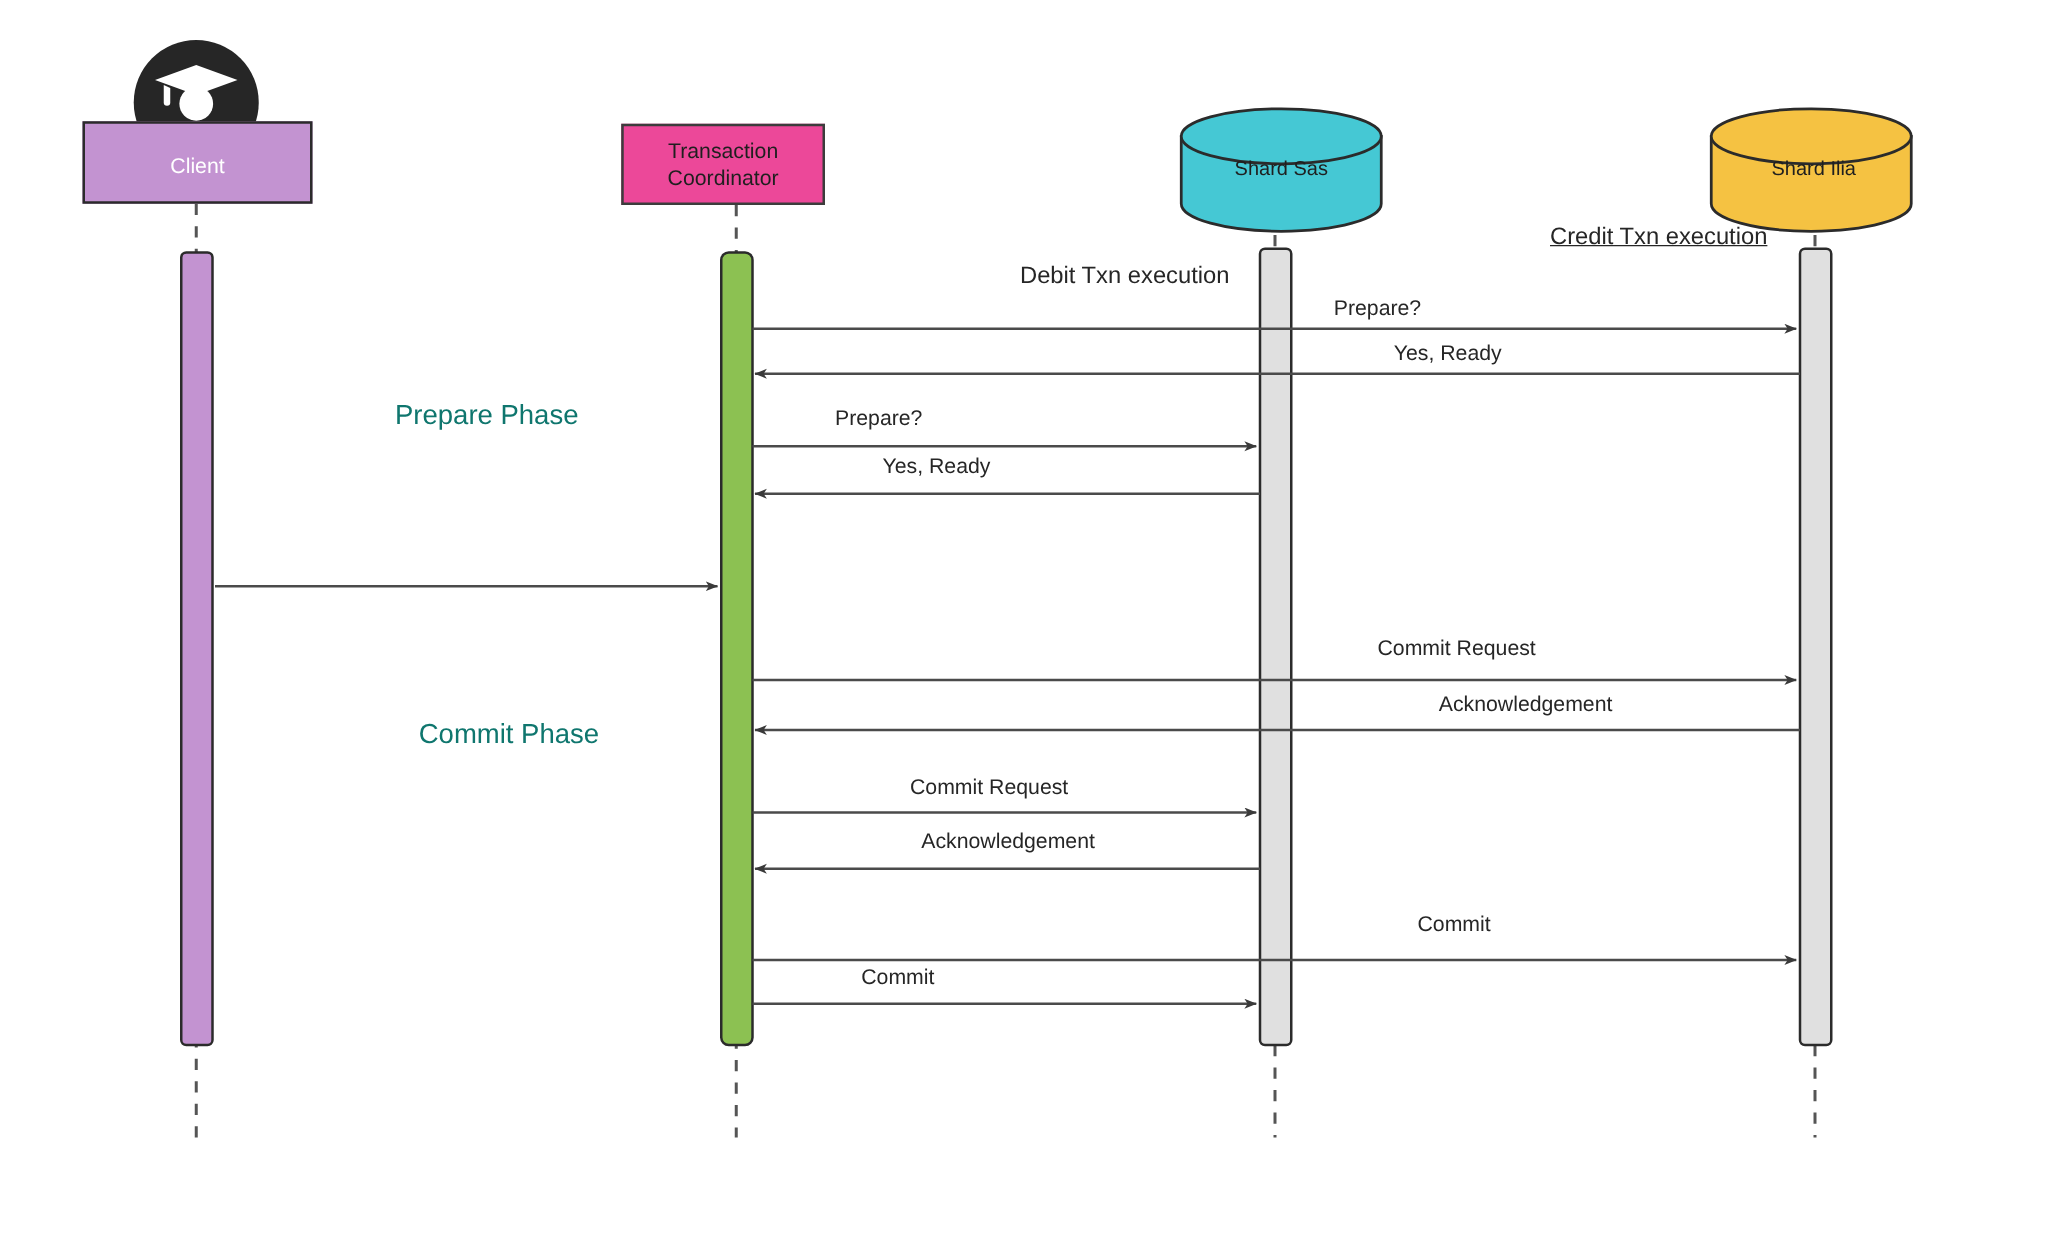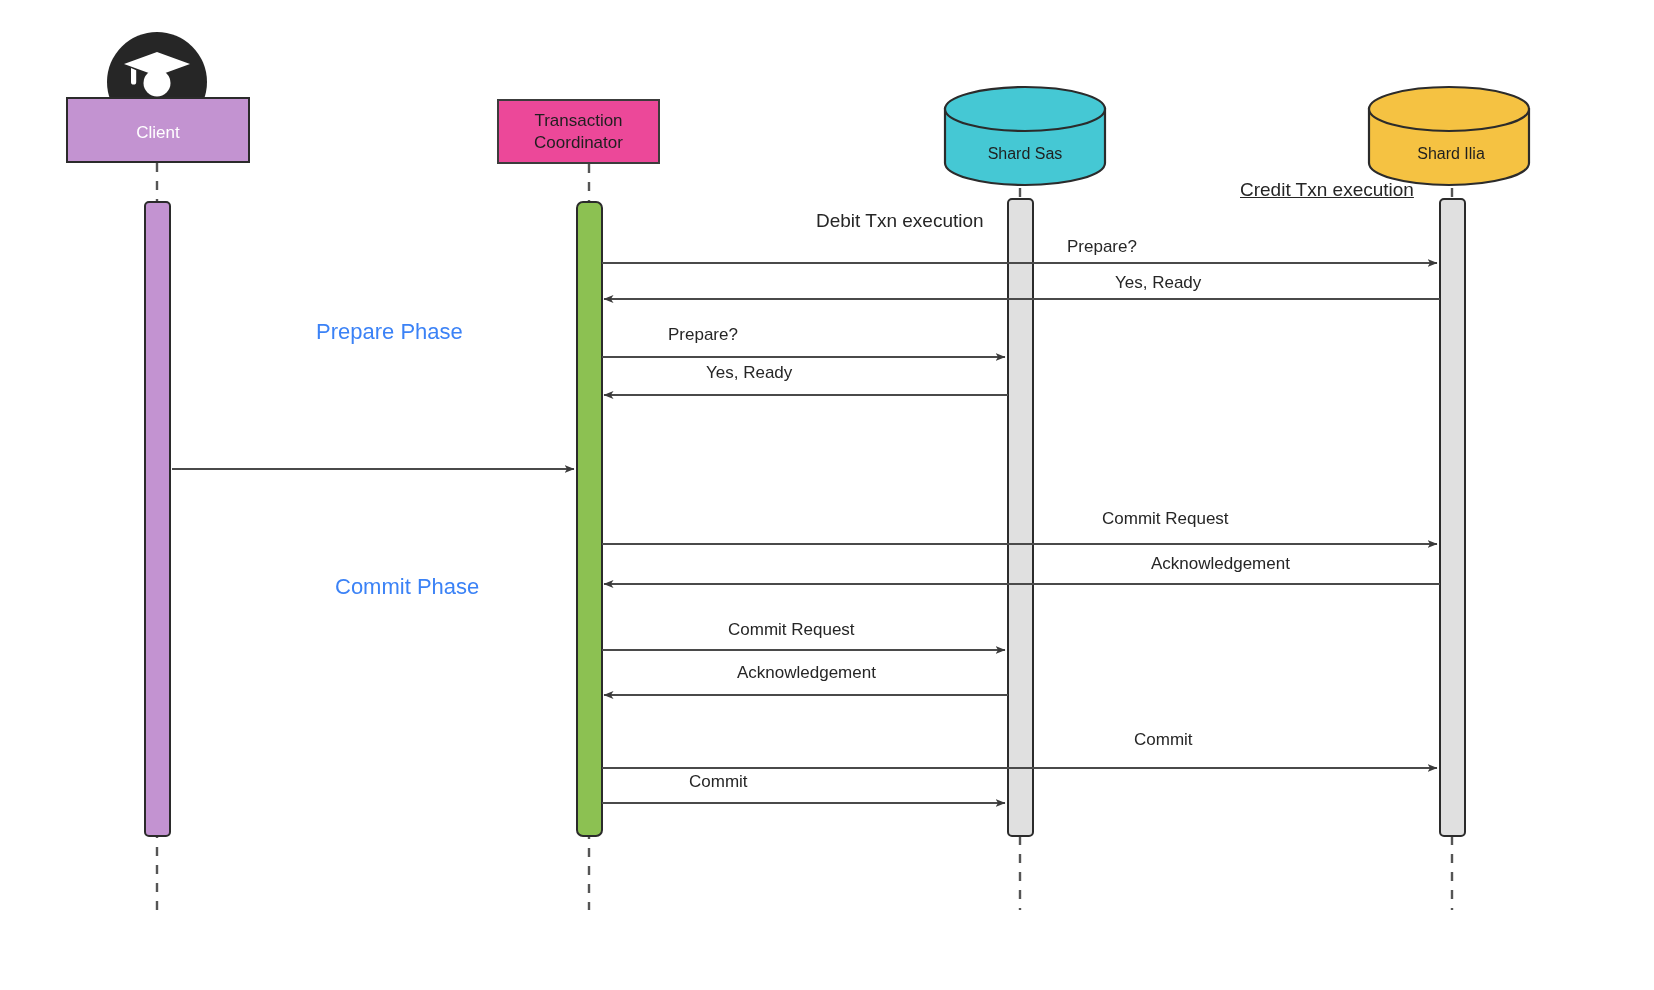--- a/index.html
+++ b/index.html
@@ -21,27 +21,27 @@
     background:#c393d1;border:2px solid #2b2b2b;
     color:#ffffff;font-size:17px;
     align-items:flex-end;padding-bottom:18px;
   }
   .box-coord{
     left:497px;top:99px;width:163px;height:65px;
     background:#ec4899;border:2px solid #3c3c3c;
   }
   .cyl-label{
     position:absolute;font-size:16px;color:#1f1f1f;
-    text-align:center;pointer-events:none;margin-top:18px;
+    text-align:center;pointer-events:none;
   }
   .note{
     position:absolute;font-size:19px;color:#262626;white-space:nowrap;
   }
   .phase{
-    position:absolute;font-size:22px;color:#3b82f6;white-space:nowrap;
+    position:absolute;font-size:22px;color:#0f766e;white-space:nowrap;
   }
   .msg{
     position:absolute;font-size:17px;color:#262626;white-space:nowrap;
     text-align:left;
   }
 </style>
 </head>
 <body>
 
 <div id="stage">

